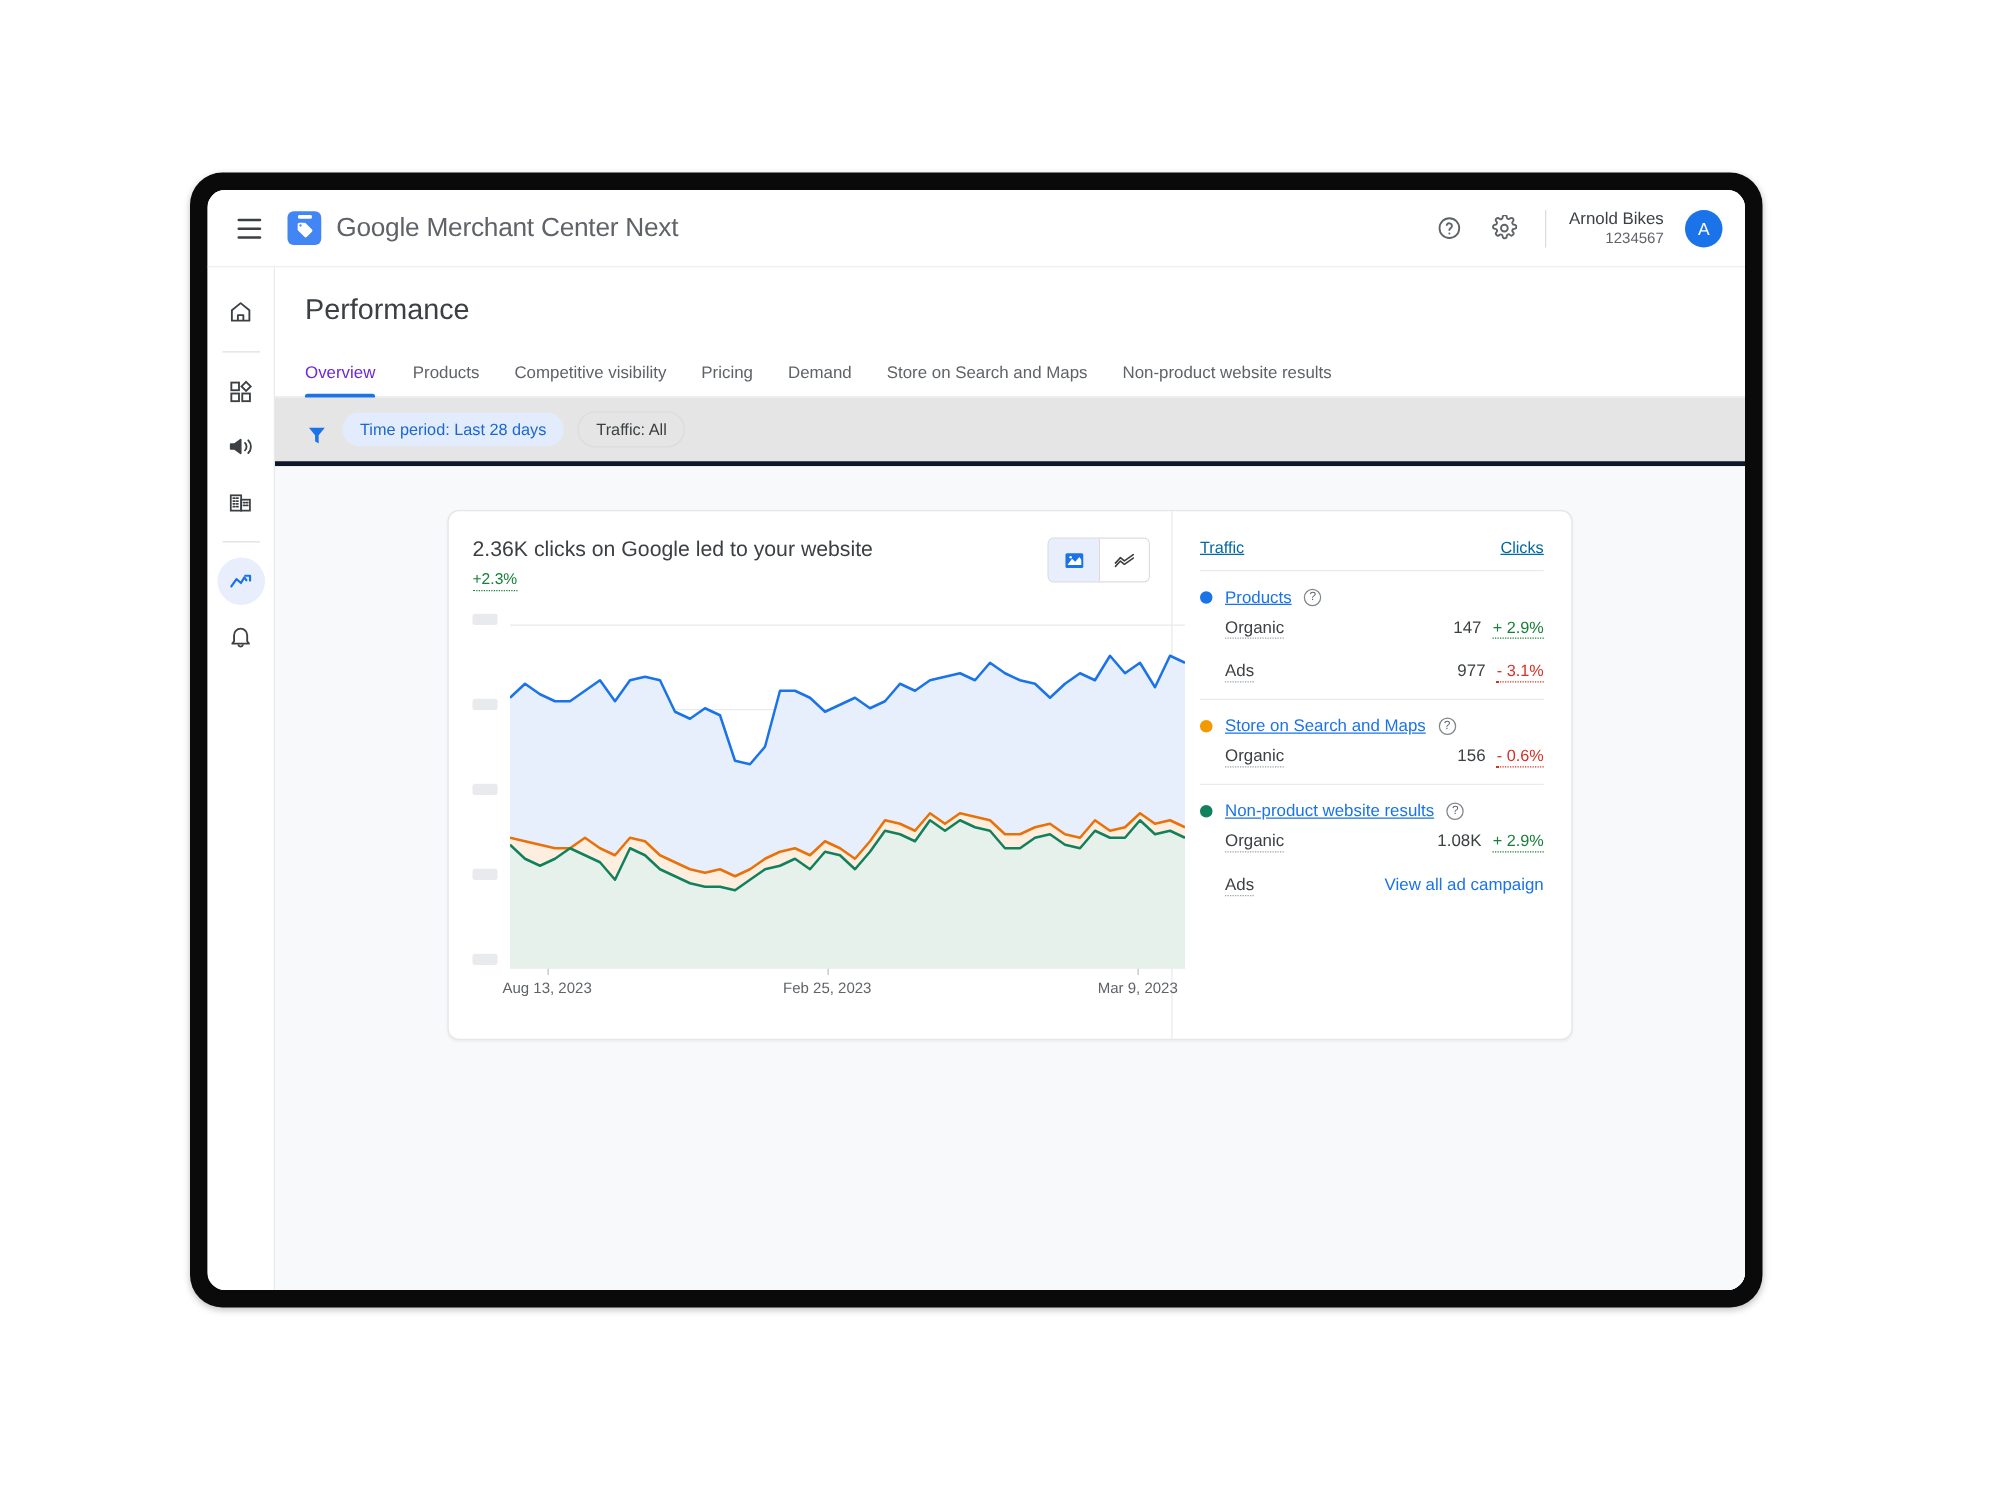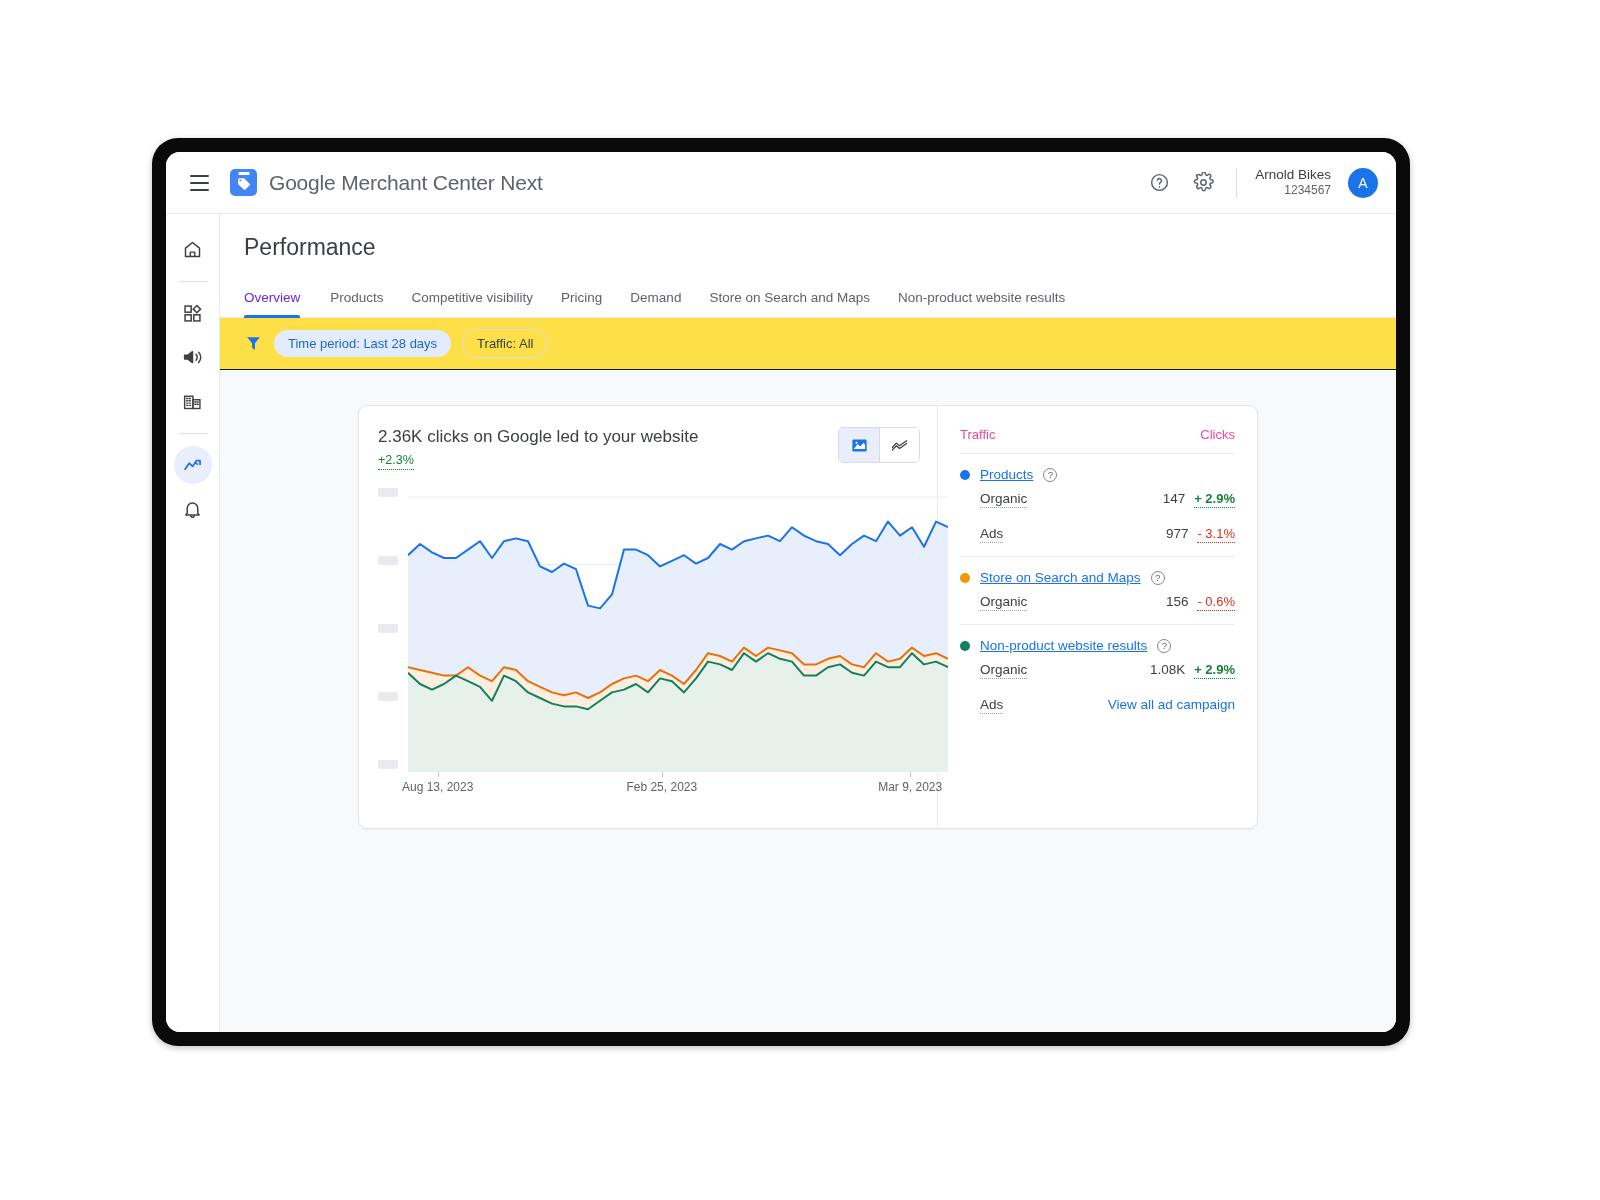--- a/index.html
+++ b/index.html
@@ -111,23 +111,23 @@
     white-space: nowrap; position: relative;
   }
   .tab:first-child { padding-left: 0; padding-right: 16px; }
   .tab.active { color: #6d28d9; }
   .tab.active::after {
     content: ""; position: absolute; left: 0; right: 16px; bottom: -1px;
     height: 3px; background: #1a73e8; border-radius: 2px 2px 0 0;
   }
 
   .filterbar {
-    display: flex; align-items: center; gap: 11px;
-    padding: 11px 24px; border-bottom: 1px solid #0f172a;
-    background: #fde047;
+    display: flex; align-items: flex-end; gap: 11px;
+    padding: 11px 24px; border-bottom: 4px solid #0f172a;
+    background: #e5e5e5;
   }
   .chip {
     font-size: 13px; padding: 6px 14px; border-radius: 16px;
     cursor: pointer; white-space: nowrap;
   }
   .chip.sel { background: #e3ecfd; color: #1967d2; }
   .chip.out { border: 1px solid #dadce0; color: #3c4043; }
 
   .canvas { flex: 1; background: #f8f9fa; padding: 22px 0 0 0; overflow: hidden; }
 
@@ -155,38 +155,38 @@
   .xaxis { display: flex; position: relative; margin-left: 30px; padding-right: 14px; height: 26px; }
   .xtick { position: absolute; font-size: 12px; color: #5f6368; transform: translateX(-50%); top: 8px; white-space: nowrap; }
   .xtickmark { position: absolute; top: 0; width: 1px; height: 5px; background: #bdc1c6; }
 
   
   .tblside {
     width: 320px; flex: 0 0 320px;
     border-left: 1px solid #e8eaed;
     padding: 21px 22px 0 22px;
   }
-  .thead { display: flex; font-size: 13px; color: #ec4899; padding-bottom: 11px; }
+  .thead { display: flex; font-size: 13px; color: #0369a1; padding-bottom: 11px; text-decoration: underline; }
   .thead .c2 { margin-left: auto; }
   .grp { border-top: 1px solid #e8eaed; padding: 13px 0 4px; }
   .grphead { display: flex; align-items: center; gap: 10px; }
   .dot { width: 10px; height: 10px; border-radius: 50%; flex: 0 0 10px; }
   .glink { font-size: 13.5px; color: #1a73e8; text-decoration: underline; cursor: pointer; }
   .qmark {
     width: 14px; height: 14px; border-radius: 50%;
     border: 1px solid #80868b; color: #5f6368;
     font-size: 9.5px; display: flex; align-items: center; justify-content: center;
     cursor: pointer; flex: 0 0 14px;
   }
   .row { display: flex; align-items: baseline; padding: 9px 0 9px 20px; }
   .rlabel { font-size: 13.5px; color: #3c4043; border-bottom: 1px dotted #9aa0a6; padding-bottom: 1px; }
   .rvals { margin-left: auto; display: flex; align-items: baseline; gap: 9px; }
   .rnum { font-size: 13.5px; color: #3c4043; }
   .rdelta { font-size: 13px; padding-bottom: 1px; }
-  .rdelta.up { color: #188038; border-bottom: 1px dotted #188038; font-weight: bold; }
+  .rdelta.up { color: #188038; border-bottom: 1px dotted #188038; }
   .rdelta.down { color: #d93025; border-bottom: 1px dotted #d93025; }
   .rlink { font-size: 13.5px; color: #1a73e8; cursor: pointer; margin-left: auto; }
 </style>
 </head>
 <body>
 
 <div id="stage">
   <div class="device">
     <div class="screen">
 

